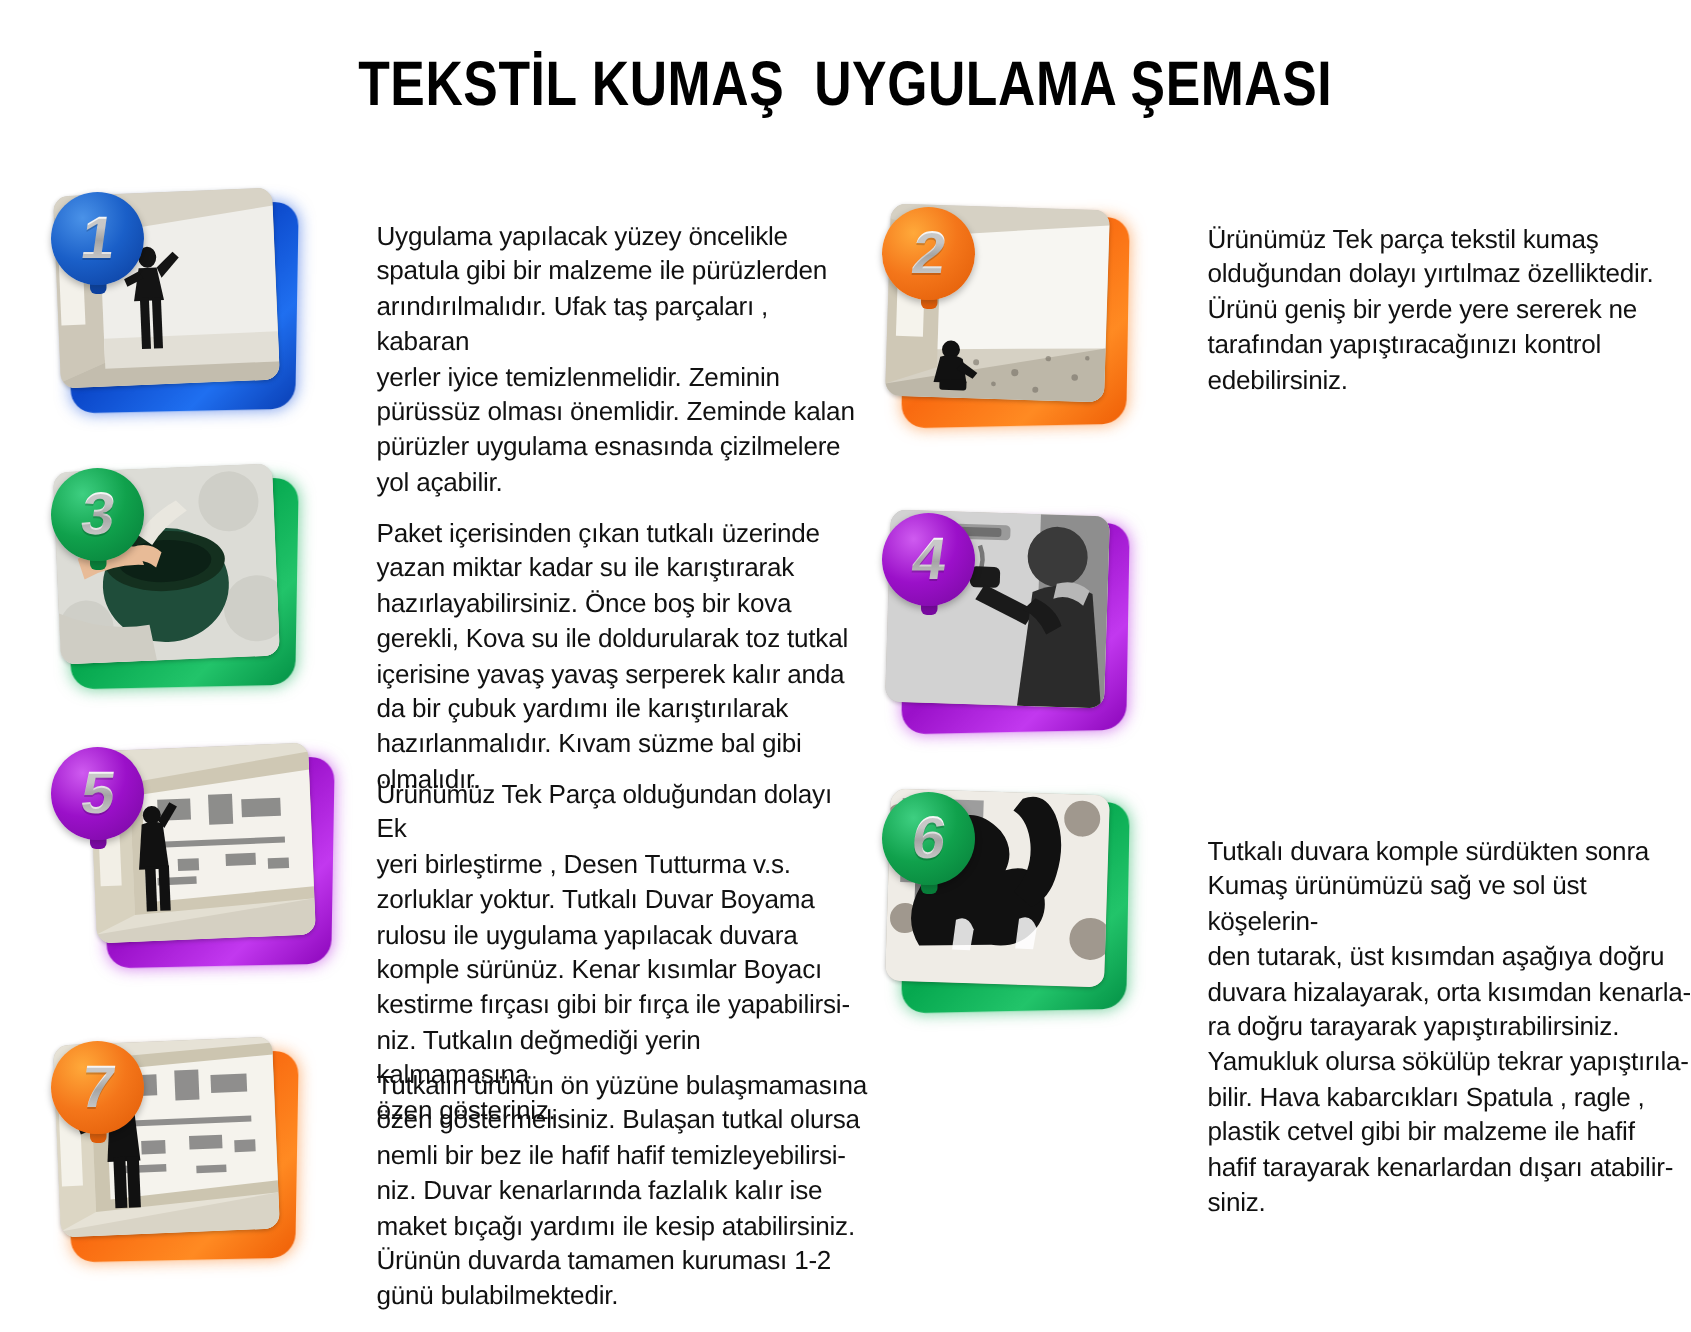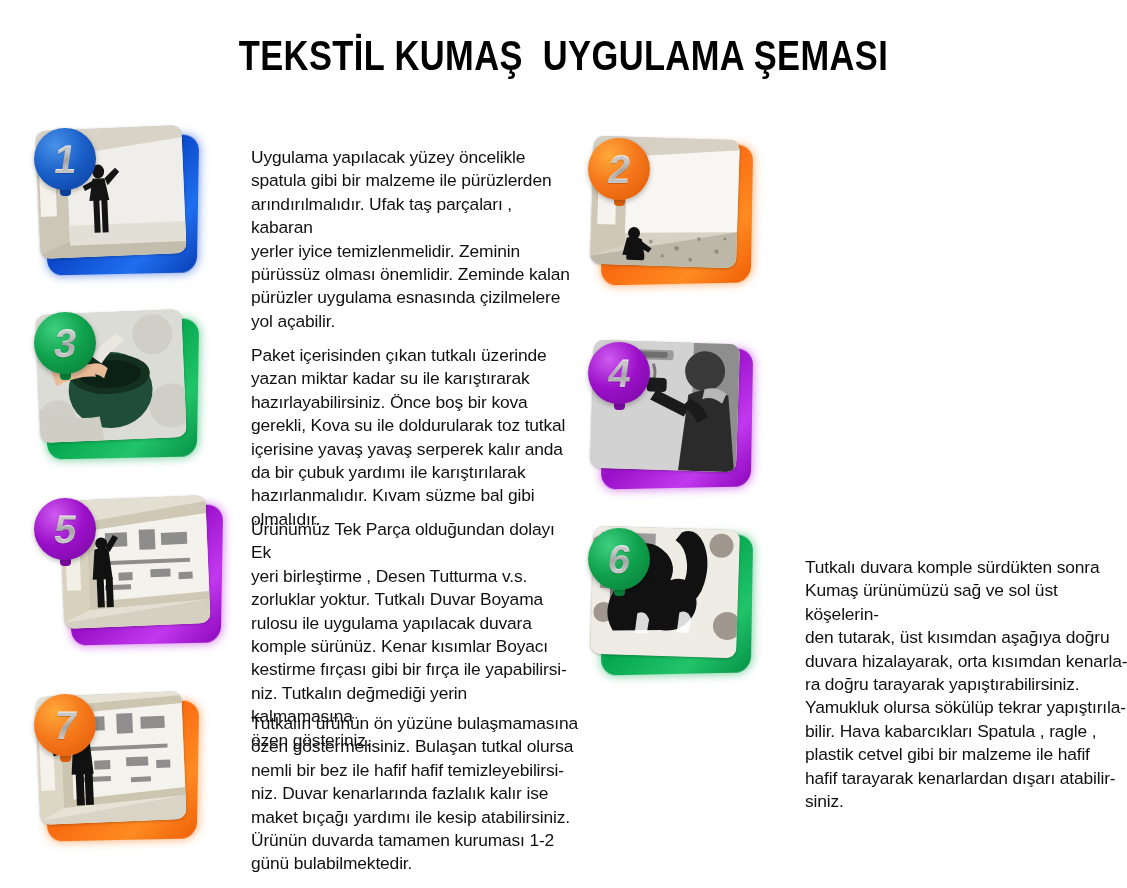--- a/index.html
+++ b/index.html
@@ -161,20 +161,25 @@
           <rect x="36" y="116" width="18" height="7" rx="2"></rect>
         </g>
       </svg>
     </div>
   </div>
   <div class="badge orange" style="left:0px;top:0px;">
     <div class="pin-stem"></div>
     <div class="disc"></div>
     <div class="num">2</div>
   </div>
+  <div class="copy" style="left:205px;top:10px;width:320px;">Ürünümüz Tek parça tekstil kumaş
+olduğundan dolayı yırtılmaz özelliktedir.
+Ürünü geniş bir yerde yere sererek ne
+tarafından yapıştıracağınızı kontrol
+edebilirsiniz.</div>
 </div>
 
 <div class="step" style="left:34px;top:312px;width:540px;height:185px;">
   <div class="media">
     <div class="frame green"></div>
     <div class="photo rot-a">
       <svg viewBox="0 0 146 128" preserveAspectRatio="none">
         <rect x="0" y="0" width="146" height="128" fill="#ddddd8"></rect>
         <path d="M0 0 h146 v128 h-146 z" fill="#dcdcd6"></path>
         <g fill="#cfcfc8">

